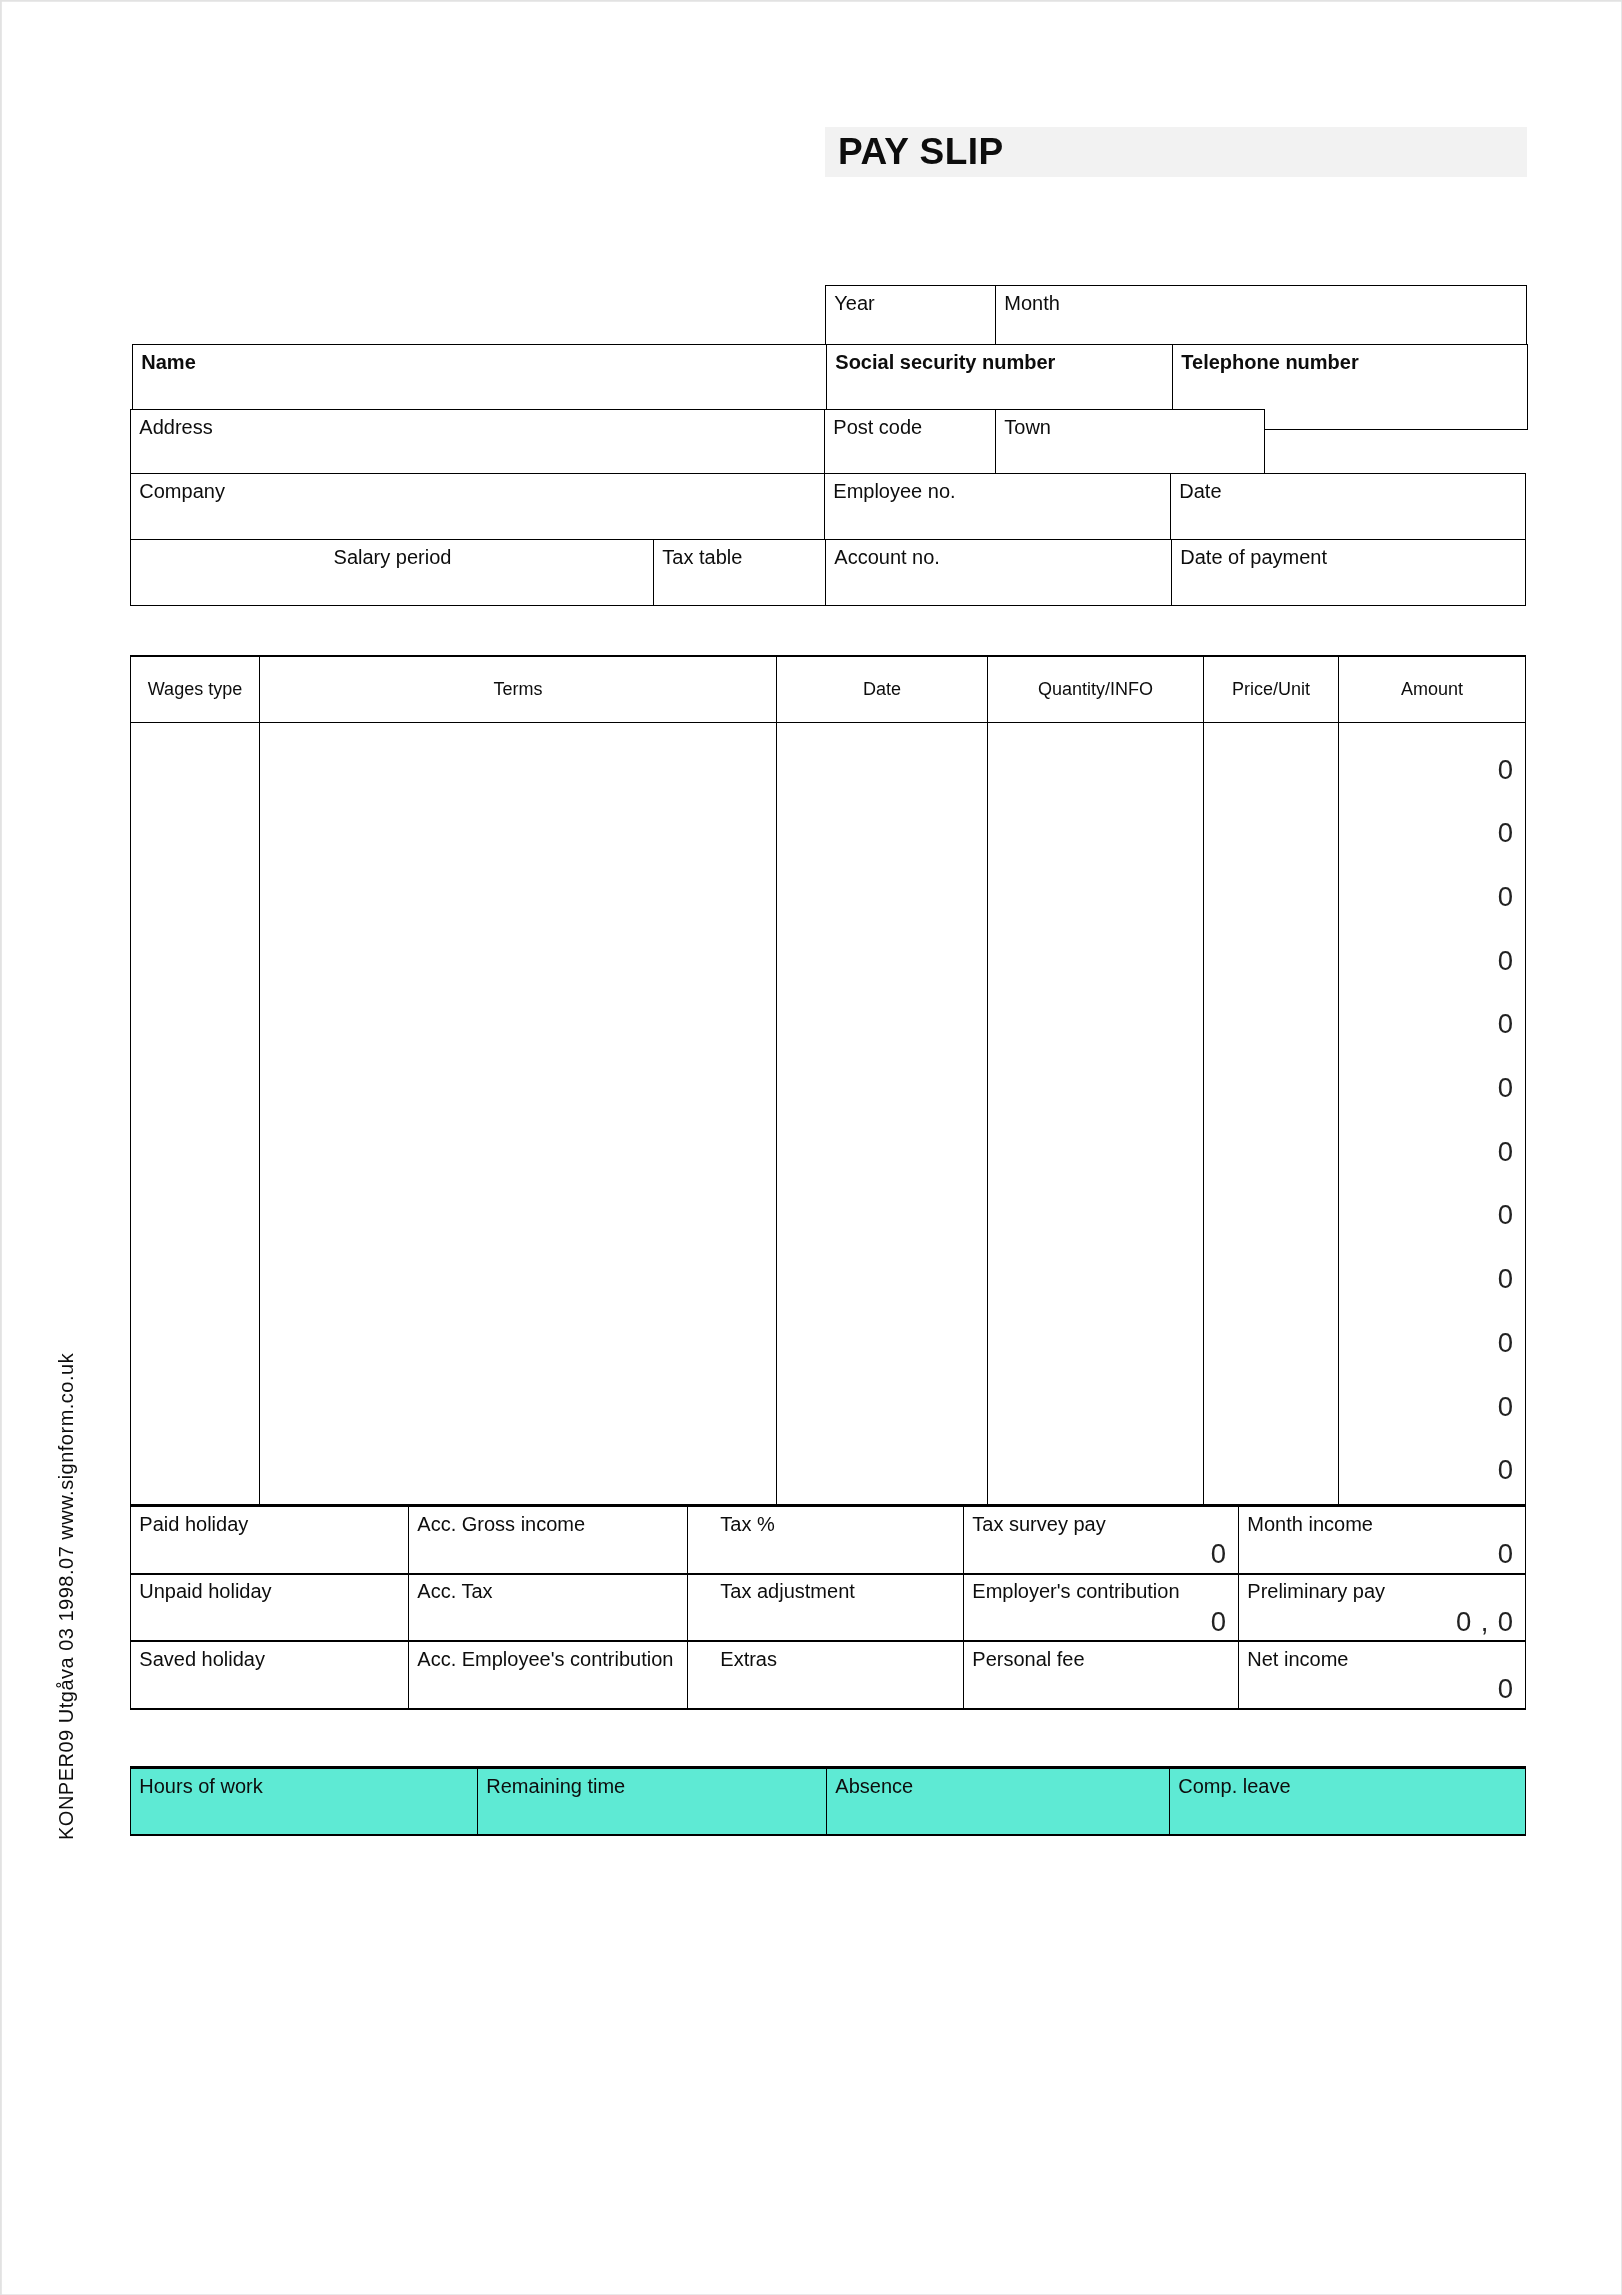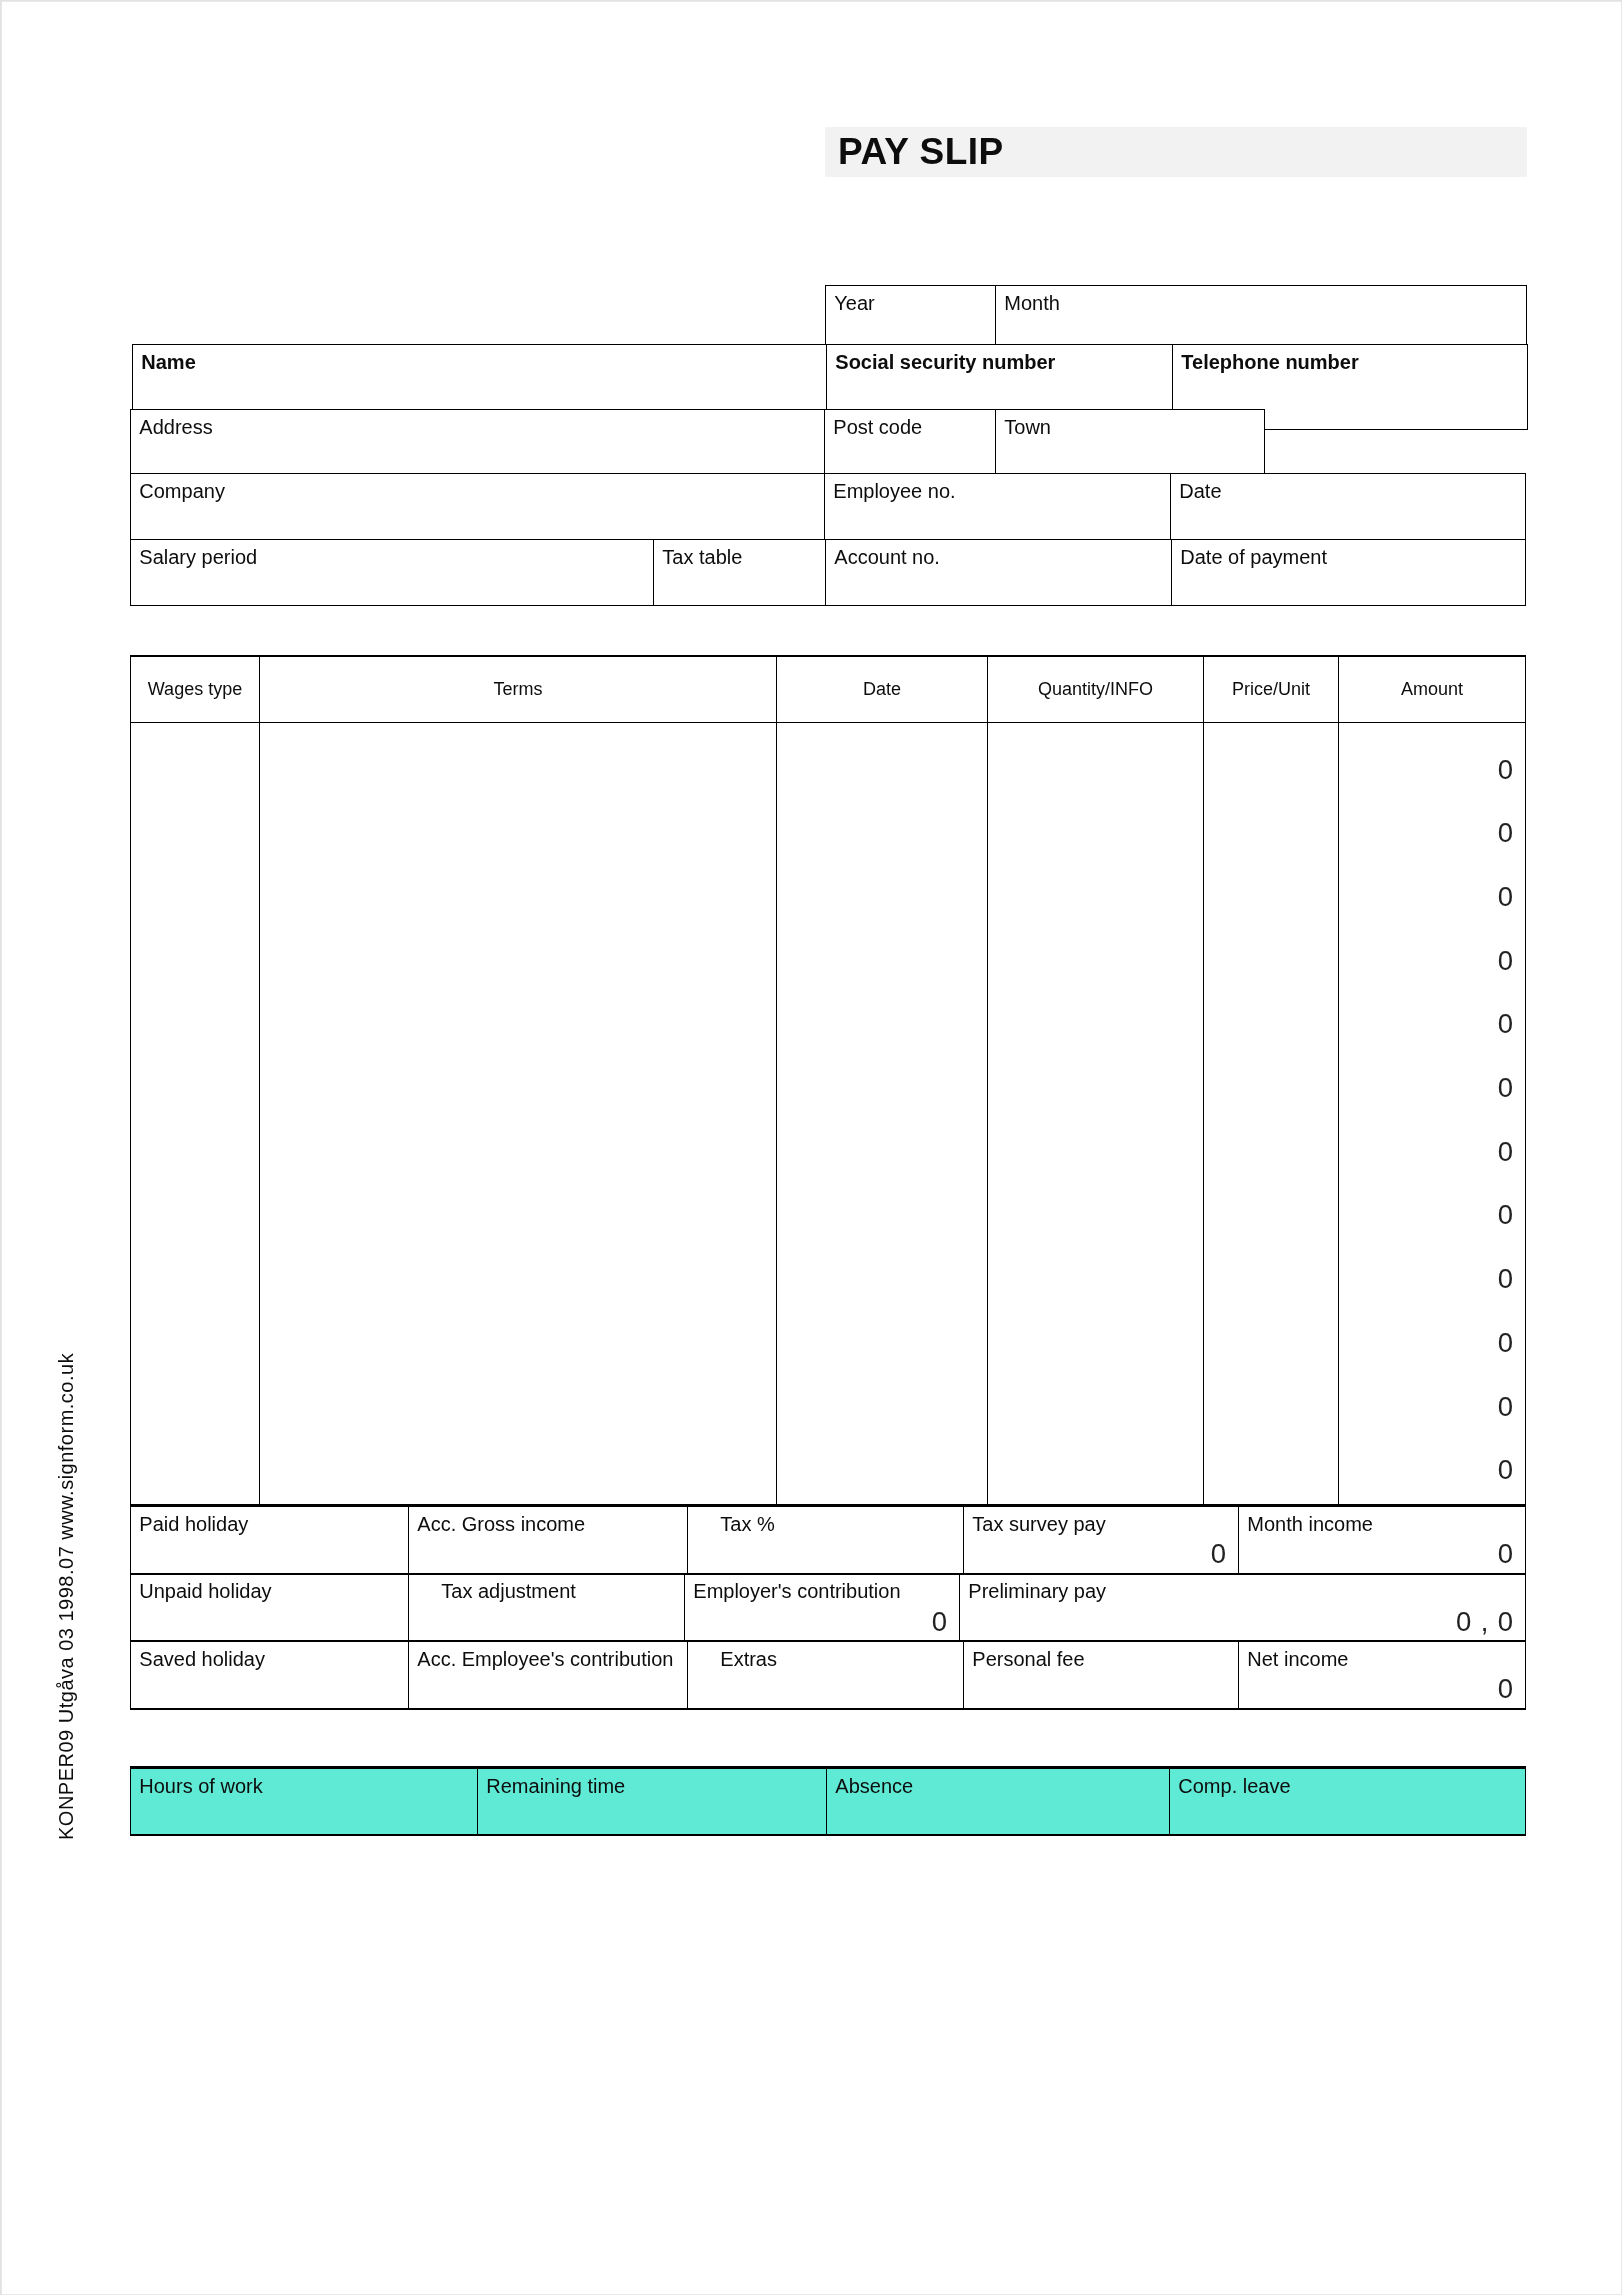--- a/index.html
+++ b/index.html
@@ -74,21 +74,21 @@
     left:55px;top:1840px;
     transform-origin:0 0;
     transform:rotate(-90deg);
     white-space:nowrap;
     font-size:20px;color:#0d0d0d;letter-spacing:0.5px;
   }
   
   .w139{flex:0 0 128px;} .w563{flex:0 0 517px;} .w230{flex:0 0 211px;}
   .w235{flex:0 0 216px;} .w147{flex:0 0 135px;}
   .w755{flex:0 0 693px;} .w377{flex:0 0 346px;} .w186{flex:0 0 171px;}
-  .w568{flex:0 0 522px;} .w187{flex:0 0 172px;} .w184{flex:0 0 169px;}
+  .w568{flex:0 0 522px;text-align:center;} .w187{flex:0 0 172px;} .w184{flex:0 0 169px;}
   .w302{flex:0 0 277px;} .w304{flex:0 0 279px;} .w301{flex:0 0 276px;padding-left:24px;}
   .w299{flex:0 0 275px;} .w380{flex:0 0 349px;} .w373{flex:0 0 343px;}
   .w377f{flex:0 0 346px;}
 </style>
 </head>
 <body>
 
 <div class="page">
 
   <div class="abs title-bar">
@@ -208,20 +208,24 @@
       <div class="cell grow">
         <div class="lbl">Month income</div>
         <div class="sum-val">0</div>
       </div>
     </div>
     <div class="summary-row">
       <div class="cell w302">
         <div class="lbl">Unpaid holiday</div>
         <div class="sum-val"></div>
       </div>
+      <div class="cell w304">
+        <div class="lbl">Acc. Tax</div>
+        <div class="sum-val"></div>
+      </div>
       <div class="cell w301">
         <div class="lbl">Tax adjustment</div>
         <div class="sum-val"></div>
       </div>
       <div class="cell w299">
         <div class="lbl">Employer's contribution</div>
         <div class="sum-val">0</div>
       </div>
       <div class="cell grow">
         <div class="lbl">Preliminary pay</div>

